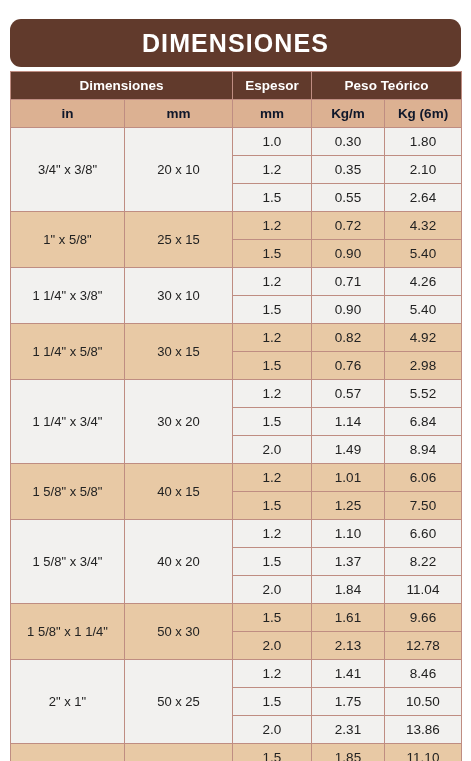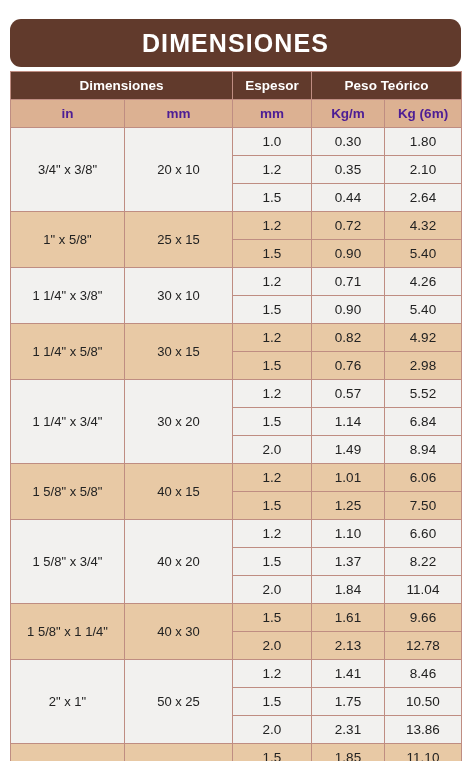--- a/index.html
+++ b/index.html
@@ -65,21 +65,21 @@
     background: #613A2C;
     color: #ffffff;
     font-size: 13.5px;
     font-weight: bold;
     border-color: #613A2C;
     height: 26px;
   }
   
   tr.head-sub th {
     background: #DCB192;
-    color: #4c1d95;
+    color: #0f172a;
     font-size: 13.5px;
     font-weight: bold;
     border-color: #bf8d82;
     height: 25px;
   }
   
   tbody td {
     color: #222222;
     font-size: 13.5px;
     background: #F2F1EF;
@@ -126,21 +126,21 @@
           <td>0.30</td>
           <td>1.80</td>
         </tr>
         <tr>
           <td>1.2</td>
           <td>0.35</td>
           <td>2.10</td>
         </tr>
         <tr>
           <td>1.5</td>
-          <td>0.44</td>
+          <td>0.55</td>
           <td>2.64</td>
         </tr>
         <tr class="band">
           <td class="grp" rowspan="2">1" x 5/8"</td>
           <td class="grp" rowspan="2">25 x 15</td>
           <td>1.2</td>
           <td>0.72</td>
           <td>4.32</td>
         </tr>
         <tr class="band">
@@ -213,21 +213,21 @@
           <td>1.37</td>
           <td>8.22</td>
         </tr>
         <tr>
           <td>2.0</td>
           <td>1.84</td>
           <td>11.04</td>
         </tr>
         <tr class="band">
           <td class="grp" rowspan="2">1 5/8" x 1 1/4"</td>
-          <td class="grp" rowspan="2">40 x 30</td>
+          <td class="grp" rowspan="2">50 x 30</td>
           <td>1.5</td>
           <td>1.61</td>
           <td>9.66</td>
         </tr>
         <tr class="band">
           <td>2.0</td>
           <td>2.13</td>
           <td>12.78</td>
         </tr>
         <tr>

